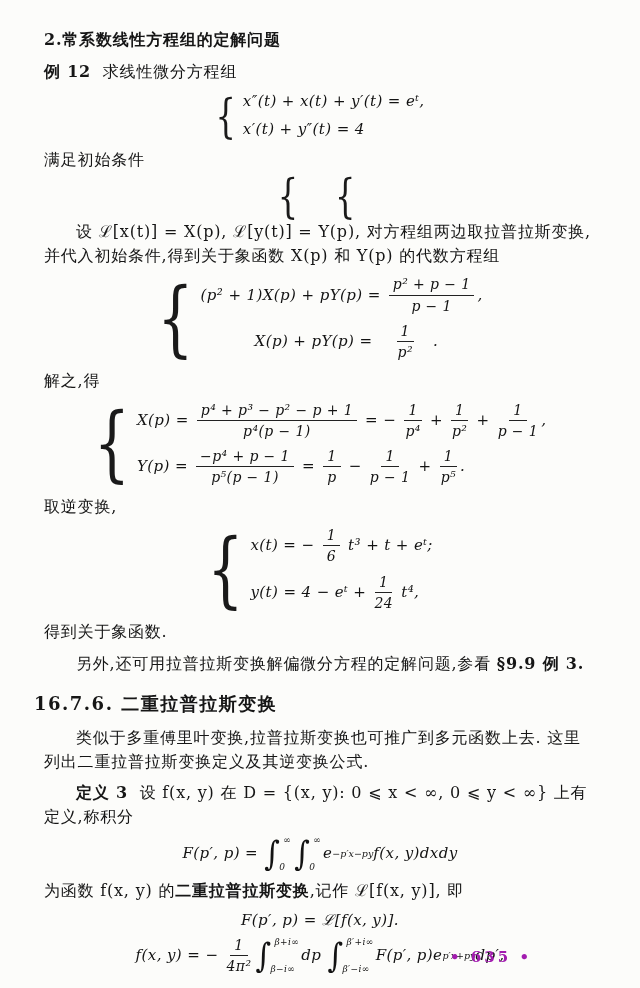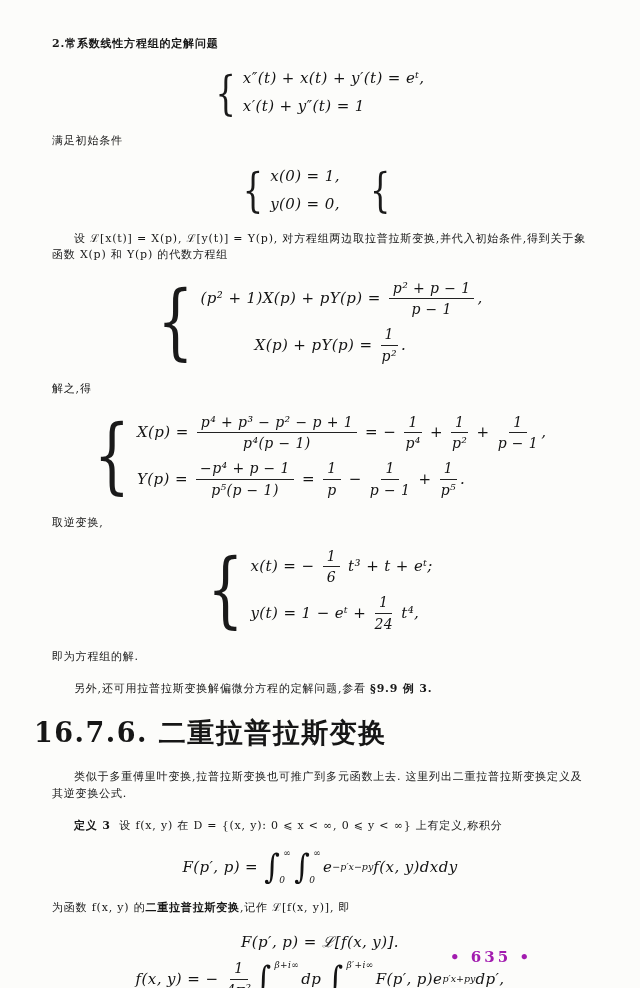--- a/index.html
+++ b/index.html
@@ -9,30 +9,30 @@
     font-family:"DejaVu Serif","Liberation Serif",serif;
     position:relative;
   }
   .page{
     position:absolute;inset:0;
     padding:20px 36px 0 36px;
     box-sizing:border-box;
   }
   
   .para{
-    margin:16px;
-    font-size:11px;line-height:1.48;
+    margin:8px;
+    font-size:16px;line-height:1.48;
     letter-spacing:0.8px;
     white-space:pre-wrap;
     color:#161616;
   }
   .para .bold{font-weight:700;}
   .para.indent{text-indent:2em;}
   .para.h2{
-    font-size:27px;font-weight:700;
+    font-size:18px;font-weight:700;
     letter-spacing:1.5px;
     margin:16px 0 8px -2px;
   }
   
   .formula{
     display:flex;justify-content:center;align-items:center;
     gap:30px;margin:5px 0;
   }
   .fgroup{display:flex;align-items:center;}
   .brace{
@@ -83,73 +83,70 @@
   .content > .formula:nth-child(18){margin:8px 0 6px;}     
   .content > .formula:nth-child(20){margin:4px 0 4px;text-align:right;}     
   .content > .formula:nth-child(22){margin:6px 0 0;}       
 </style>
 </head>
 <body>
 
 <div class="page">
   <main class="content">
       <p class="para"><span class="bold">2.常系数线性方程组的定解问题</span></p>
+      <p class="para"><span class="bold">例 12</span><span>  求线性微分方程组</span></p>
       <div class="formula">
         <div class="fgroup">
           <span class="brace" style="font-size: 32px;">{</span>
           <div class="frows">
             <div class="frow"><span class="mtext">x″(t) + x(t) + y′(t) = eᵗ,</span></div>
-            <div class="frow"><span class="mtext">x′(t) + y″(t) = 1</span></div>
+            <div class="frow"><span class="mtext">x′(t) + y″(t) = 4</span></div>
           </div>
         </div>
       </div>
       <p class="para"><span>满足初始条件</span></p>
       <div class="formula">
         <div class="fgroup">
           <span class="brace" style="font-size: 32px;">{</span>
-          <div class="frows">
-            <div class="frow"><span class="mtext">x(0) = 1,</span></div>
-            <div class="frow"><span class="mtext">y(0) = 0,</span></div>
-          </div>
         </div>
         <div class="fgroup">
           <span class="brace" style="font-size: 32px;">{</span>
         </div>
       </div>
       <p class="para indent"><span>设 ℒ[x(t)] = X(p), ℒ[y(t)] = Y(p), 对方程组两边取拉普拉斯变换,并代入初始条件,得到关于象函数 X(p) 和 Y(p) 的代数方程组</span></p>
       <div class="formula">
         <div class="fgroup">
           <span class="brace" style="font-size: 57px;">{</span>
           <div class="frows">
             <div class="frow"><span class="mtext">(p² + 1)X(p) + pY(p) = </span><span class="frac"><span class="num">p² + p − 1</span><span class="den">p − 1</span></span><span class="mtext">,</span></div>
-            <div class="frow" style="padding-left: 3.6em;"><span class="mtext">X(p) + pY(p) = </span><span class="frac"><span class="num">1</span><span class="den">p²</span></span><span class="mtext">.</span></div>
+            <div class="frow" style="padding-left: 3.6em; gap: 16px;"><span class="mtext">X(p) + pY(p) = </span><span class="frac"><span class="num">1</span><span class="den">p²</span></span><span class="mtext">.</span></div>
           </div>
         </div>
       </div>
       <p class="para"><span>解之,得</span></p>
       <div class="formula">
         <div class="fgroup">
           <span class="brace" style="font-size: 57px;">{</span>
           <div class="frows">
             <div class="frow"><span class="mtext">X(p) = </span><span class="frac"><span class="num">p⁴ + p³ − p² − p + 1</span><span class="den">p⁴(p − 1)</span></span><span class="mtext"> = − </span><span class="frac"><span class="num">1</span><span class="den">p⁴</span></span><span class="mtext"> + </span><span class="frac"><span class="num">1</span><span class="den">p²</span></span><span class="mtext"> + </span><span class="frac"><span class="num">1</span><span class="den">p − 1</span></span><span class="mtext">,</span></div>
             <div class="frow"><span class="mtext">Y(p) = </span><span class="frac"><span class="num">−p⁴ + p − 1</span><span class="den">p⁵(p − 1)</span></span><span class="mtext"> = </span><span class="frac"><span class="num">1</span><span class="den">p</span></span><span class="mtext"> − </span><span class="frac"><span class="num">1</span><span class="den">p − 1</span></span><span class="mtext"> + </span><span class="frac"><span class="num">1</span><span class="den">p⁵</span></span><span class="mtext">.</span></div>
           </div>
         </div>
       </div>
       <p class="para"><span>取逆变换,</span></p>
       <div class="formula">
         <div class="fgroup">
           <span class="brace" style="font-size: 57px;">{</span>
           <div class="frows">
             <div class="frow"><span class="mtext">x(t) = − </span><span class="frac"><span class="num">1</span><span class="den">6</span></span><span class="mtext"> t³ + t + eᵗ;</span></div>
-            <div class="frow"><span class="mtext">y(t) = 1 − eᵗ + </span><span class="frac"><span class="num">1</span><span class="den">24</span></span><span class="mtext"> t⁴,</span></div>
+            <div class="frow"><span class="mtext">y(t) = 4 − eᵗ + </span><span class="frac"><span class="num">1</span><span class="den">24</span></span><span class="mtext"> t⁴,</span></div>
           </div>
         </div>
       </div>
-      <p class="para"><span>即为方程组的解.</span></p>
+      <p class="para"><span>得到关于象函数.</span></p>
       <p class="para indent"><span>另外,还可用拉普拉斯变换解偏微分方程的定解问题,参看 </span><span class="bold">§9.9 例 3.</span></p>
       <p class="para h2"><span>16.7.6. 二重拉普拉斯变换</span></p>
       <p class="para indent"><span>类似于多重傅里叶变换,拉普拉斯变换也可推广到多元函数上去. 这里列出二重拉普拉斯变换定义及其逆变换公式.</span></p>
       <p class="para indent"><span class="bold">定义 3</span><span>  设 f(x, y) 在 D = {(x, y): 0 ⩽ x &lt; ∞, 0 ⩽ y &lt; ∞} 上有定义,称积分</span></p>
       <div class="formula">
         <div class="fgroup">
           <div class="frows">
             <div class="frow"><span class="mtext">F(p′, p) = </span><span class="intg"><span class="isign">∫</span><span class="ibnd"><span class="iup">∞</span><span class="ilo">0</span></span></span><span class="intg"><span class="isign">∫</span><span class="ibnd"><span class="iup">∞</span><span class="ilo">0</span></span></span><span class="mtext">e</span><span class="sup">−p′x−py</span><span class="mtext">f(x, y)dxdy</span></div>
           </div>
         </div>

